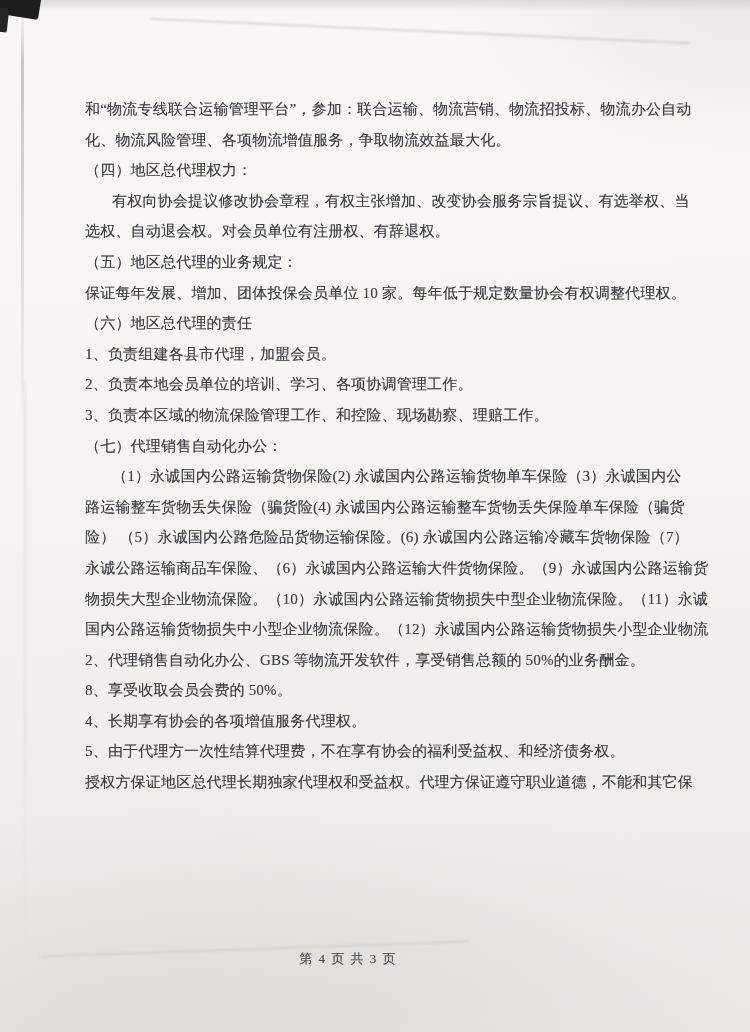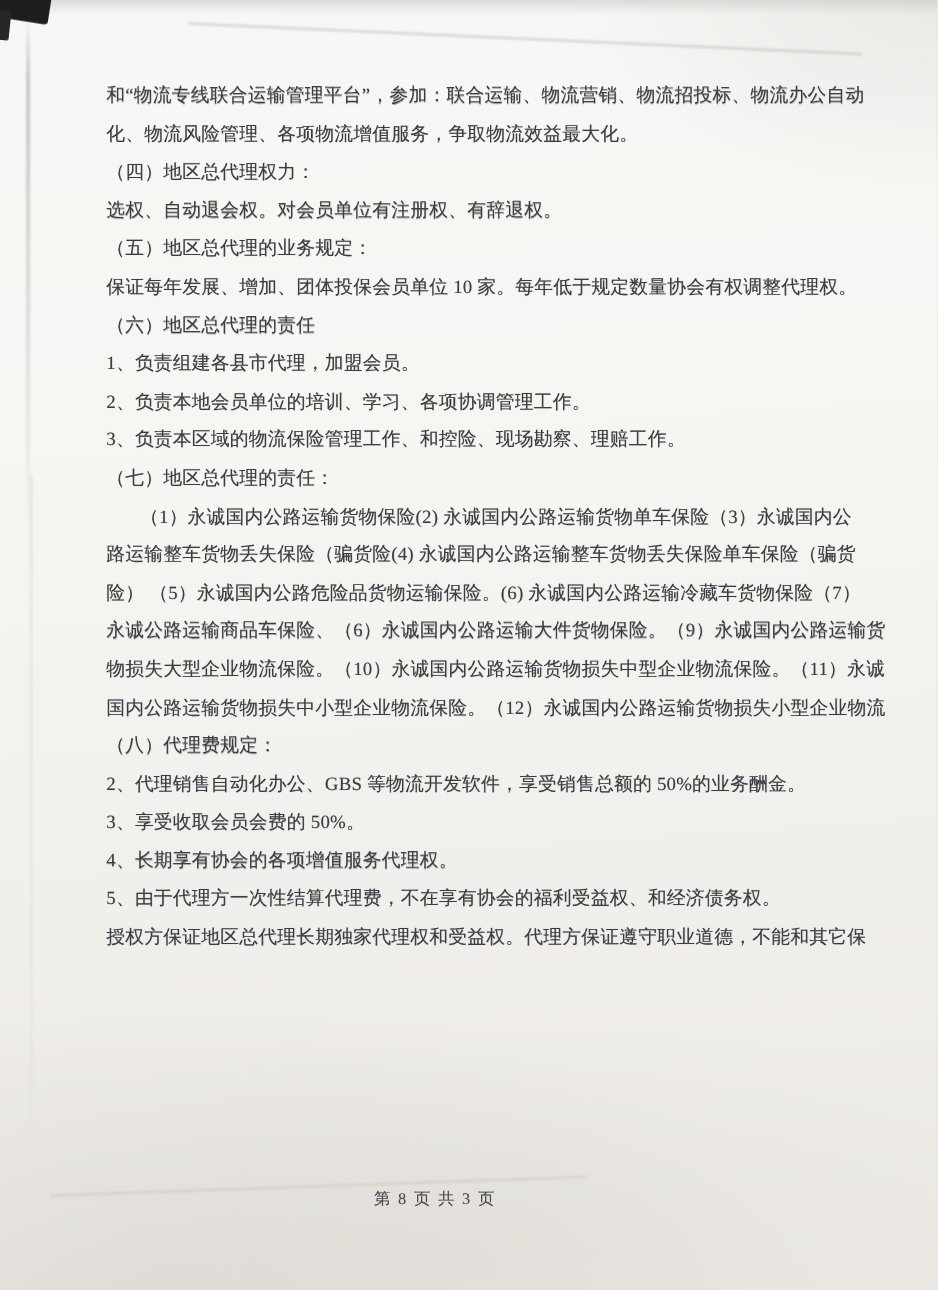--- a/index.html
+++ b/index.html
@@ -101,21 +101,21 @@
     width: 430px;
     height: 2px;
     background: rgba(175,172,167,0.30);
     transform: rotate(-2deg);
     filter: blur(1px);
     pointer-events: none;
   }
   .doc-body {
     position: absolute;
     left: 85px;
-    top: 62px;
+    top: 94px;
     width: 620px;
     font-size: 15px;
     line-height: 30.6px;
     color: #3c3d43;
     letter-spacing: 0.2px;
     text-shadow: 0.2px 0.2px 0.6px rgba(60,61,67,0.45);
   }
   .line {
     height: 30.6px;
     white-space: nowrap;
@@ -145,38 +145,38 @@
   <div class="corner-mark-b"></div>
   <div class="crease-vertical"></div>
   <div class="crease-vertical-faint"></div>
   <div class="crease-diagonal-top"></div>
   <div class="crease-diagonal-bottom"></div>
 
   <div class="doc-body">
       <div class="line">和“物流专线联合运输管理平台”，参加：联合运输、物流营销、物流招投标、物流办公自动</div>
       <div class="line">化、物流风险管理、各项物流增值服务，争取物流效益最大化。</div>
       <div class="line">（四）地区总代理权力：</div>
+      <div class="line indent">有权向协会提议修改协会章程，有权主张增加、改变协会服务宗旨提议、有选举权、当</div>
       <div class="line">选权、自动退会权。对会员单位有注册权、有辞退权。</div>
       <div class="line">（五）地区总代理的业务规定：</div>
       <div class="line">保证每年发展、增加、团体投保会员单位 10 家。每年低于规定数量协会有权调整代理权。</div>
       <div class="line">（六）地区总代理的责任</div>
       <div class="line">1、负责组建各县市代理，加盟会员。</div>
       <div class="line">2、负责本地会员单位的培训、学习、各项协调管理工作。</div>
       <div class="line">3、负责本区域的物流保险管理工作、和控险、现场勘察、理赔工作。</div>
-      <div class="line">（七）地区总代理的责任：</div>
+      <div class="line">（七）代理销售自动化办公：</div>
       <div class="line indent">（1）永诚国内公路运输货物保险(2) 永诚国内公路运输货物单车保险（3）永诚国内公</div>
       <div class="line">路运输整车货物丢失保险（骗货险(4) 永诚国内公路运输整车货物丢失保险单车保险（骗货</div>
       <div class="line">险） （5）永诚国内公路危险品货物运输保险。(6) 永诚国内公路运输冷藏车货物保险（7）</div>
       <div class="line">永诚公路运输商品车保险、（6）永诚国内公路运输大件货物保险。（9）永诚国内公路运输货</div>
       <div class="line">物损失大型企业物流保险。（10）永诚国内公路运输货物损失中型企业物流保险。（11）永诚</div>
       <div class="line">国内公路运输货物损失中小型企业物流保险。（12）永诚国内公路运输货物损失小型企业物流</div>
-      <div class="line">（八）代理费规定：</div>
       <div class="line">2、代理销售自动化办公、GBS 等物流开发软件，享受销售总额的 50%的业务酬金。</div>
-      <div class="line">3、享受收取会员会费的 50%。</div>
+      <div class="line">8、享受收取会员会费的 50%。</div>
       <div class="line">4、长期享有协会的各项增值服务代理权。</div>
       <div class="line">5、由于代理方一次性结算代理费，不在享有协会的福利受益权、和经济债务权。</div>
       <div class="line">授权方保证地区总代理长期独家代理权和受益权。代理方保证遵守职业道德，不能和其它保</div>
     </div>
 
   <div class="page-footer">
-    <span>第 8 页 共 3 页</span>
+    <span>第 4 页 共 3 页</span>
   </div>
 </div>
 
 </body></html>

